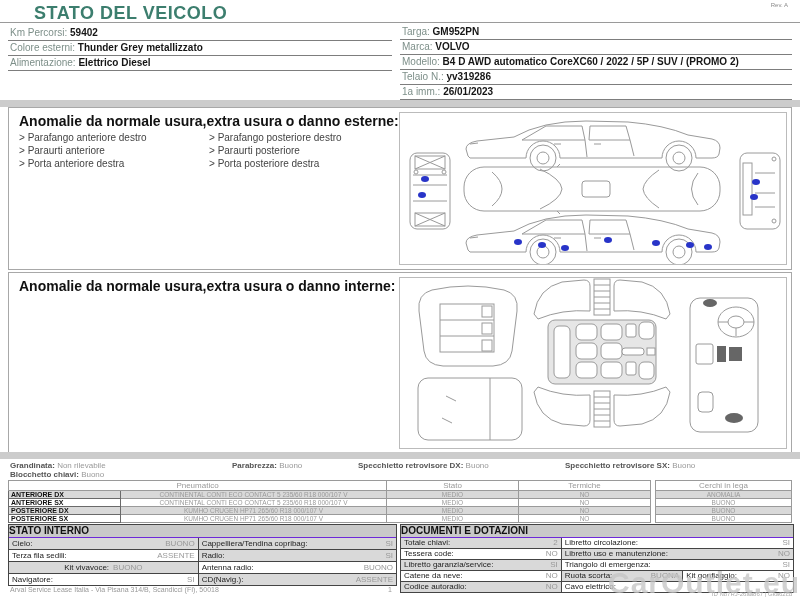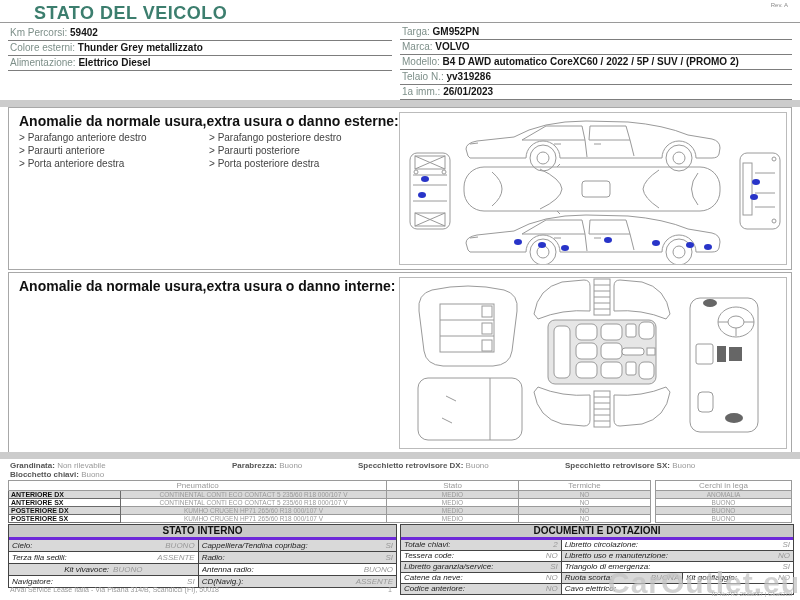--- a/index.html
+++ b/index.html
@@ -39,22 +39,22 @@
   #tyre-main{left:8px;width:642px;}
   #tyre-cerchi{left:655px;width:137px;}
   table.tyre th{border:1px solid #9a9a9a;color:#9a9a9a;font-weight:normal;font-size:8px;line-height:9px;padding:0;}
   table.tyre td{border:1px solid #9a9a9a;font-size:6.5px;line-height:7px;padding:0 2px;color:#9a9a9a;text-align:center;overflow:hidden;white-space:nowrap;}
   table.tyre td.pos{font-weight:bold;color:#111;text-align:left;font-size:7px;border-color:#6a6a6a;}
   table.tyre tr.shade td{background:var(--shade,#D9D9D9);}
   
   .panel{position:absolute;top:524px;border:1px solid #444;background:#fff;}
   #si-panel{left:8px;width:387px;}
   #doc-panel{left:400px;width:392px;}
-  .t-head{background:#c9c9c9;text-align:center;font-weight:bold;font-size:10px;line-height:12px;color:#111;border-bottom:3px solid #6d28d9;}
-  .trow{display:flex;border-bottom:1px solid #444;font-style:italic;}
+  .t-head{background:#c9c9c9;font-weight:bold;font-size:10px;line-height:12px;color:#111;border-bottom:1px solid #6d28d9;}
+  .trow{display:flex;border-bottom:1px solid #444;}
   .trow:last-child{border-bottom:none;}
   .cell{display:flex;justify-content:space-between;padding:0 3px;border-right:1px solid #444;box-sizing:border-box;font-size:8px;}
   .cell:last-child{border-right:none;}
   #si-panel .cell{line-height:11px;} #doc-panel .cell{line-height:10px;}
   .cell .l{color:#222;white-space:nowrap;overflow:hidden;}
   .cell .v{color:#999;margin-left:4px;white-space:nowrap;}
   .cell.sh{background:var(--shade,#D9D9D9);}
   
   #footer-left{left:10px;top:586px;font-size:7px;color:#999;}
   #footer-page{left:388px;top:586px;font-size:7px;color:#999;}
@@ -373,21 +373,21 @@
           <span class="l">Ruota scorta:</span>
           <span class="v">BUONA</span>
         </div>
         <div class="cell" style="width: 28%;">
           <span class="l">Kit gonfiaggio:</span>
           <span class="v">NO</span>
         </div>
       </div>
       <div class="trow">
         <div class="cell sh" style="width: 41%;">
-          <span class="l">Codice anteriore:</span>
+          <span class="l">Codice autoradio:</span>
           <span class="v">NO</span>
         </div>
         <div class="cell" style="width: 59%;">
           <span class="l">Cavo elettrico:</span>
           <span class="v"></span>
         </div>
       </div>
     </div>
 </div>
 

